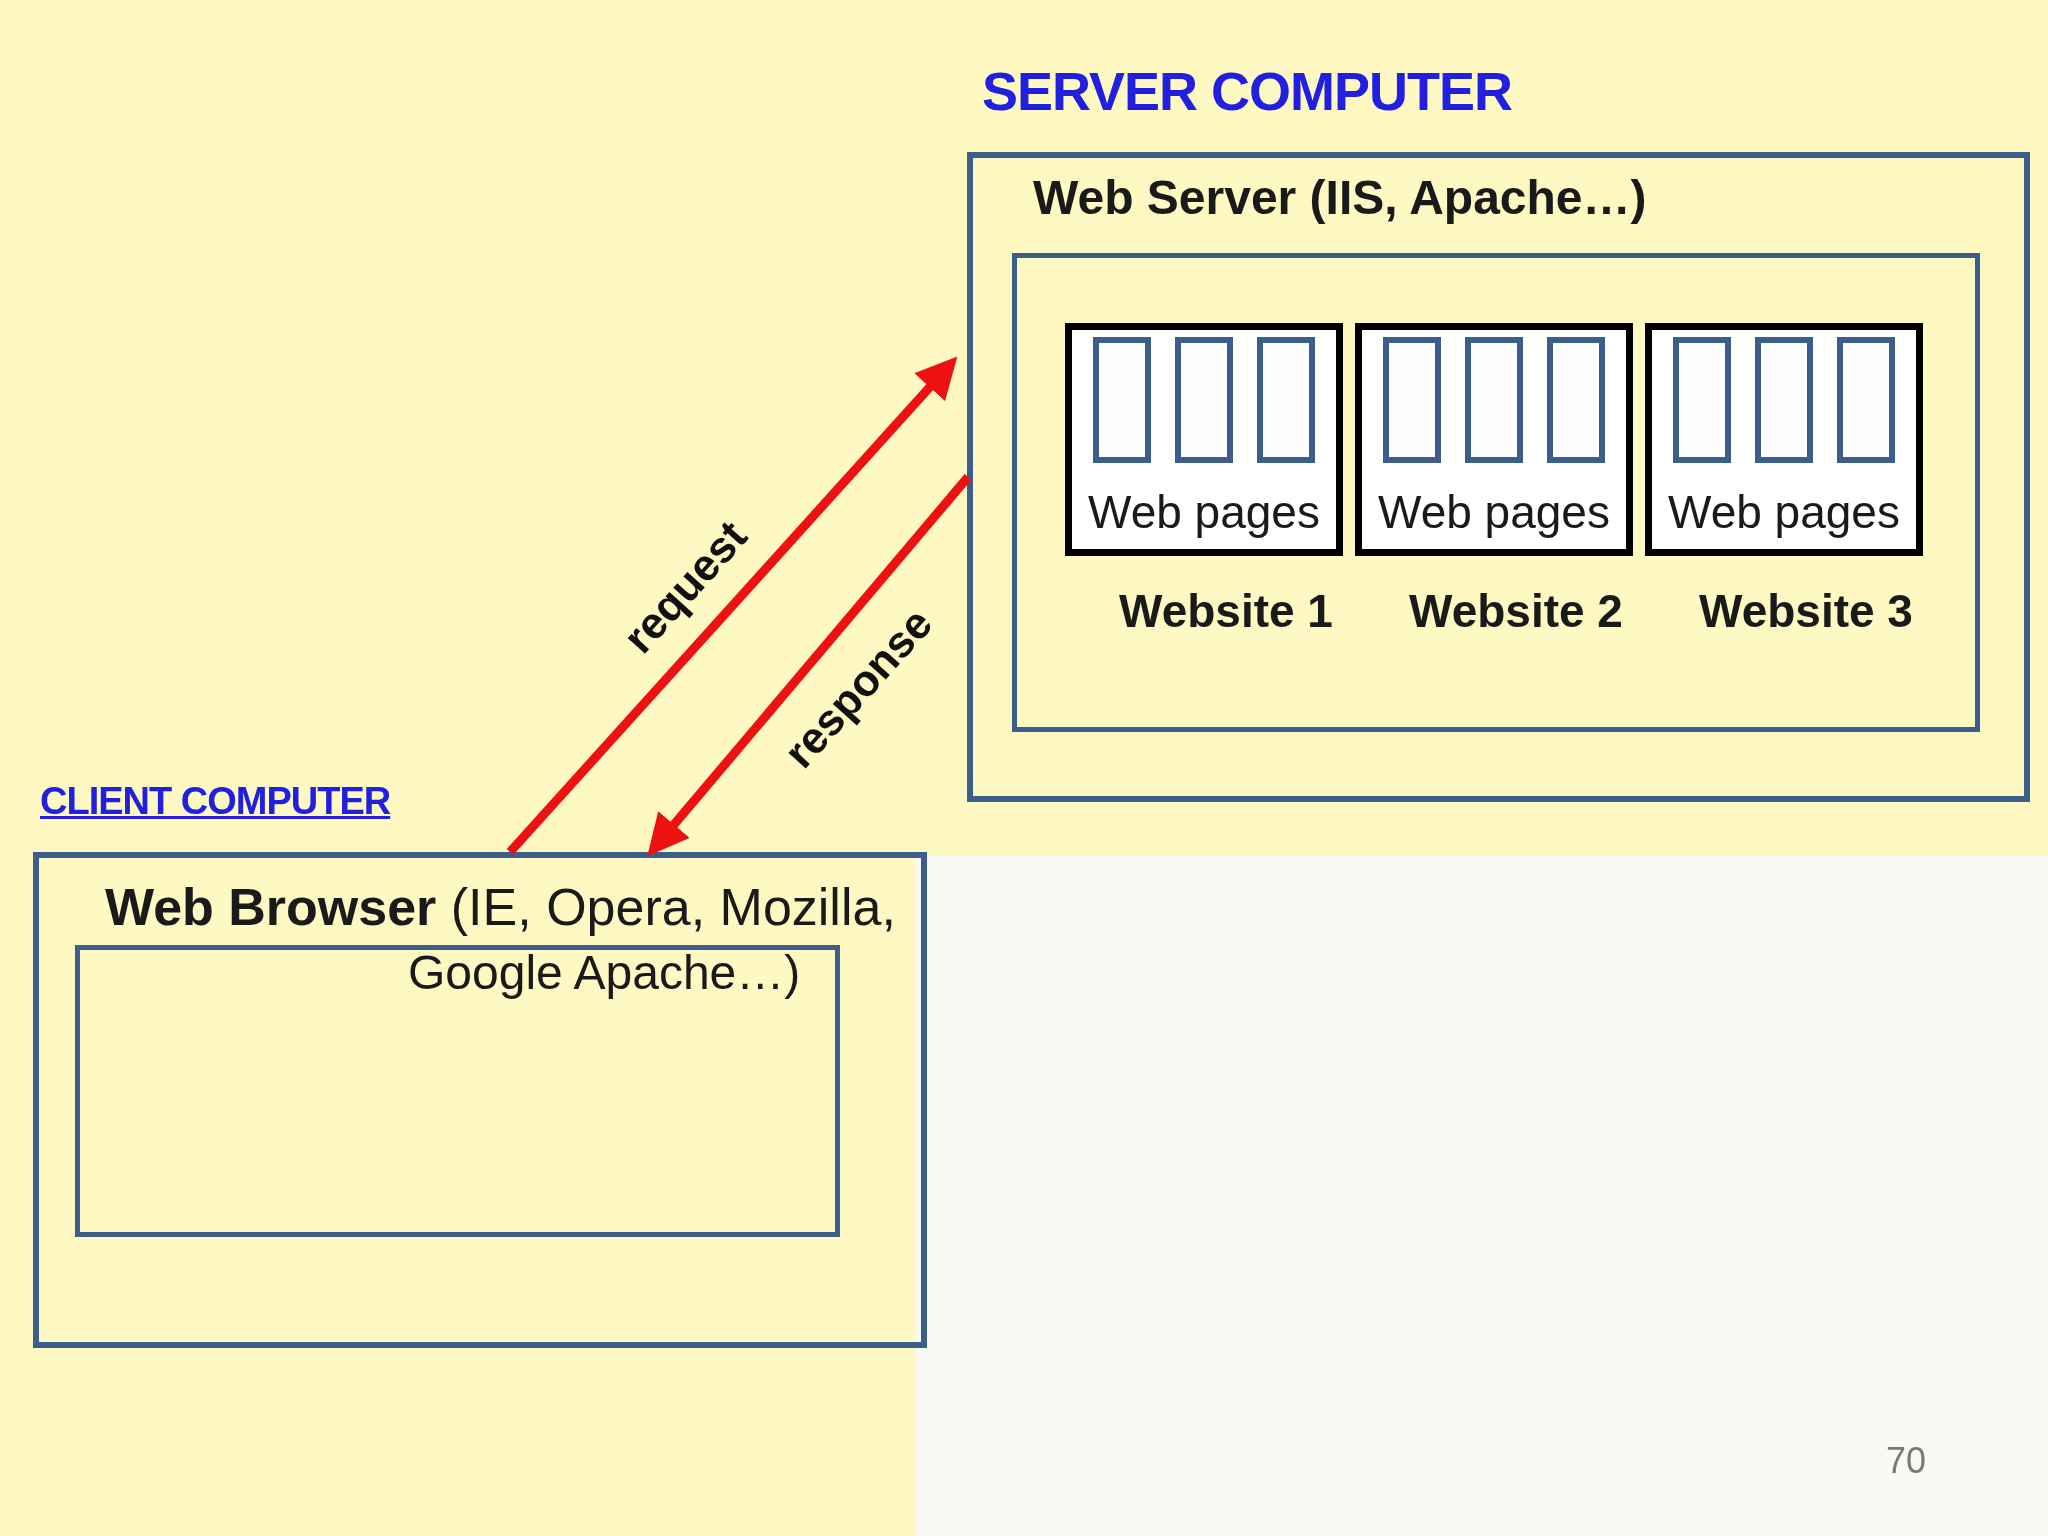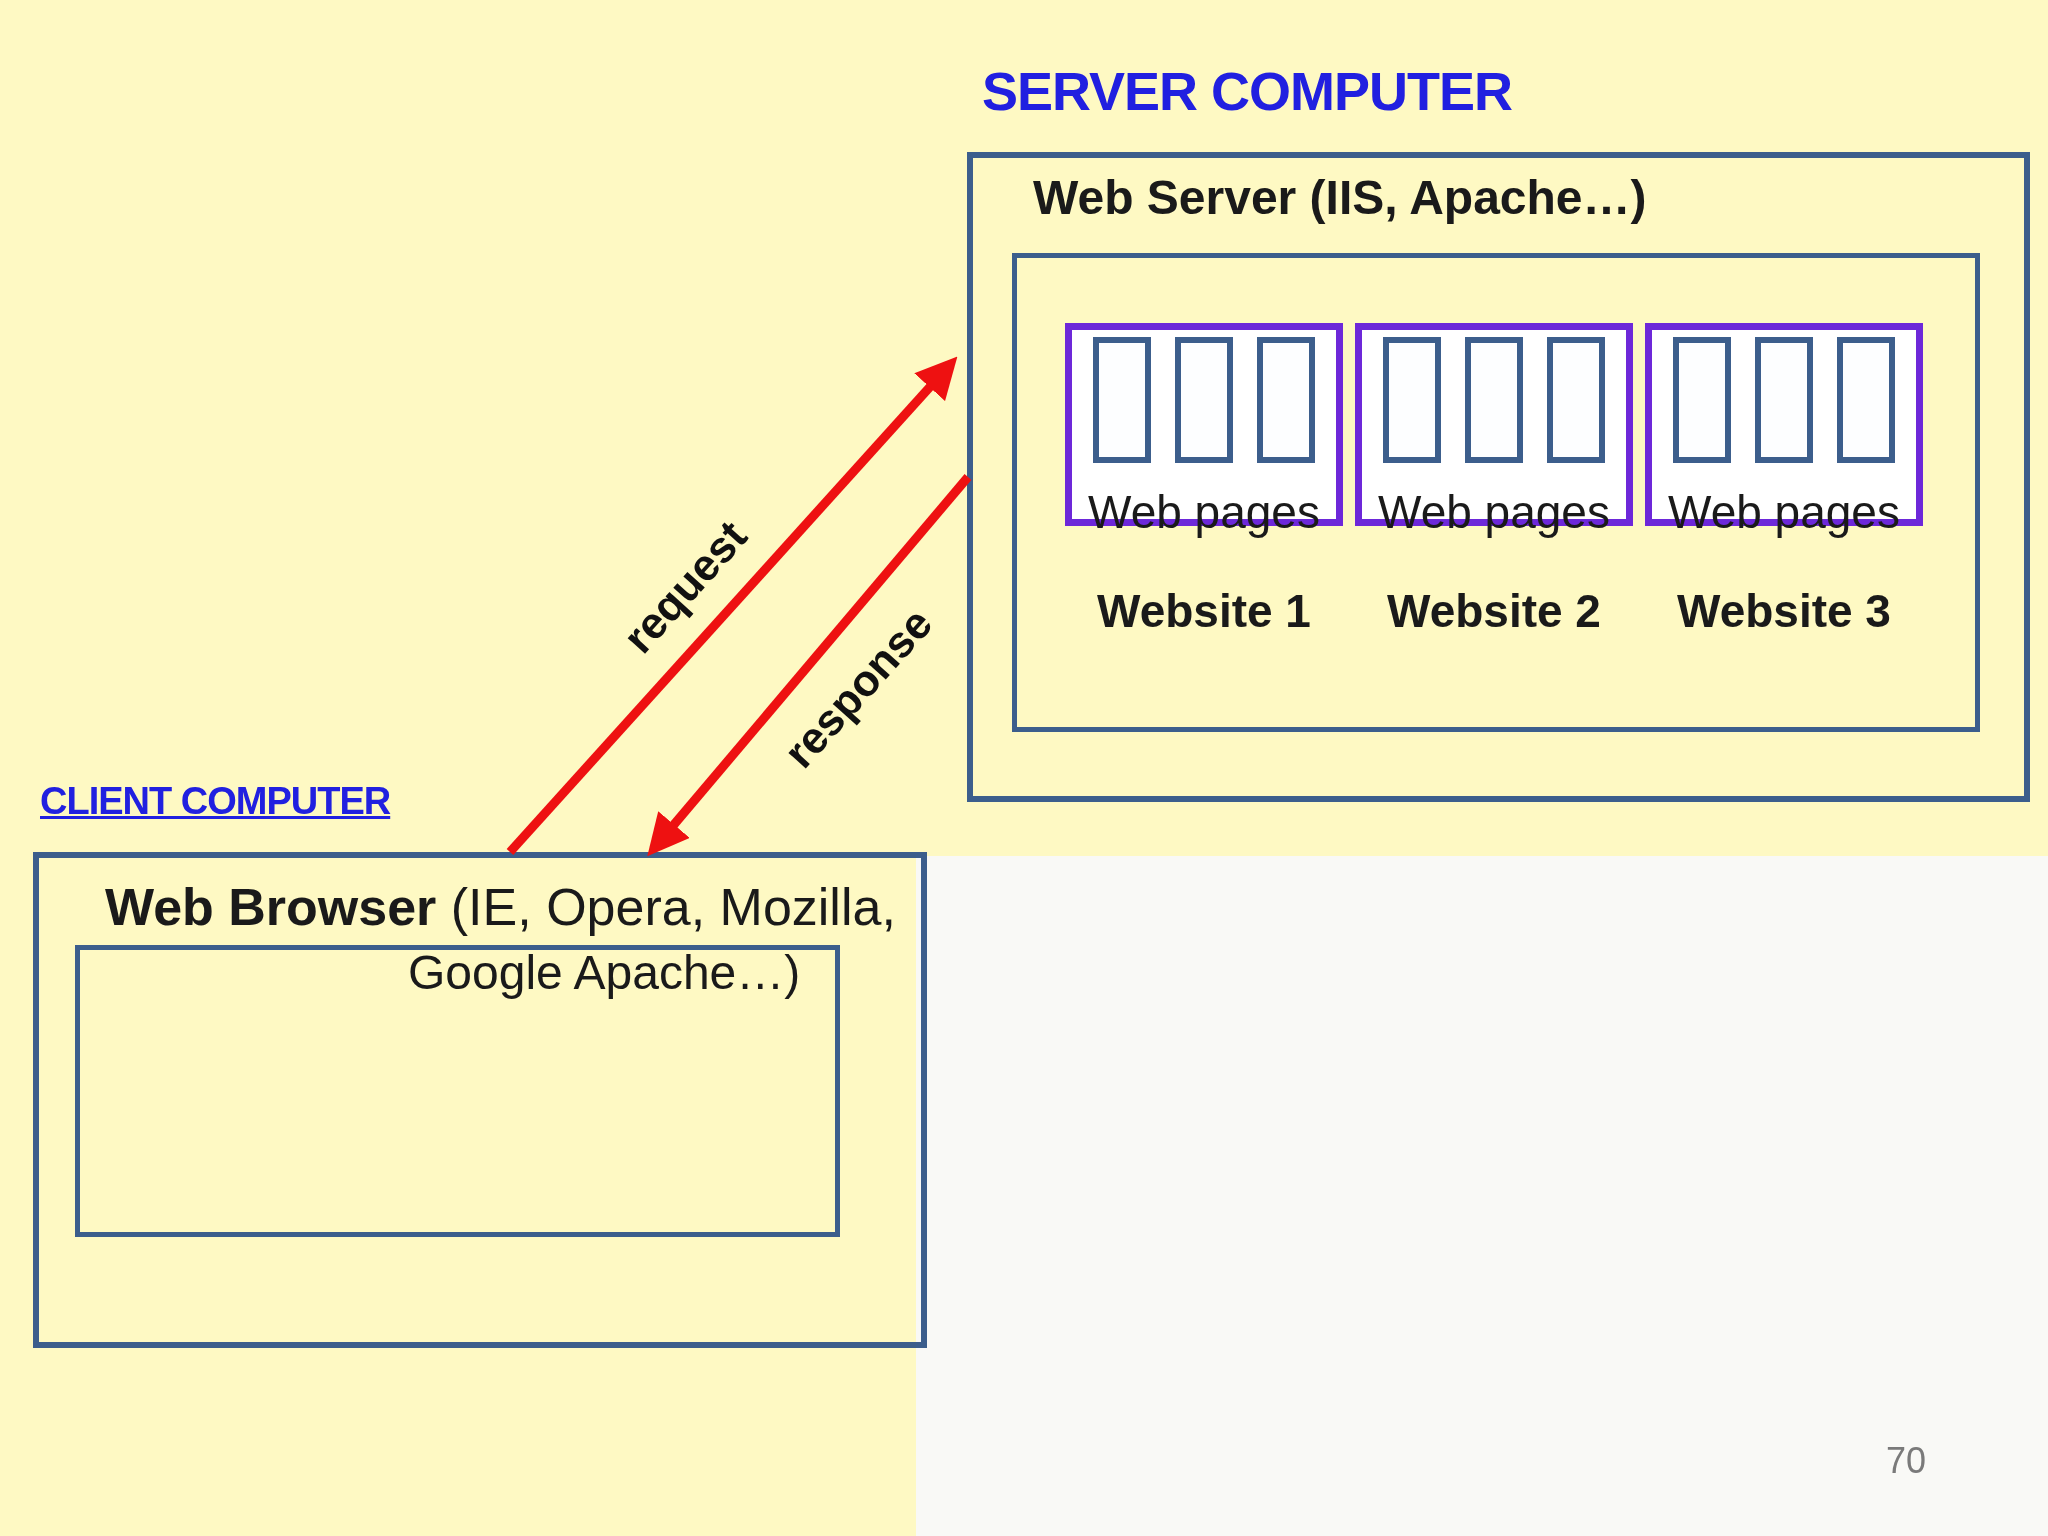--- a/index.html
+++ b/index.html
@@ -23,28 +23,28 @@
   .server-box   { left:967px; top:152px; width:1063px; height:650px; }
   .server-inner { left:1012px; top:253px; width:968px;  height:479px; border-width:5px; }
   .client-box   { left:33px;  top:852px; width:894px;  height:496px; }
   .client-inner { left:75px;  top:945px; width:765px;  height:292px; border-width:5px; }
 
   .server-title { left:1033px; top:170px; font-size:48px; font-weight:bold; white-space:nowrap; }
 
   
   .websites-row { left:1012px; top:323px; width:968px; display:flex; gap:12px; padding-left:53px; }
   .website-box {
-    width:278px; height:203px; border:7px solid #6d28d9;
+    width:278px; height:233px; border:7px solid #000000;
     display:flex; flex-direction:column; align-items:center; background:#fff;
   }
   .icons-row { display:flex; gap:24px; margin-top:7px; }
   .page-icon { width:58px; height:126px; border:6px solid #3c5e8c; background:#fdfeff; }
   .pages-label { margin-top:24px; font-size:46px; line-height:50px; white-space:nowrap; }
 
-  .website-names { left:1012px; top:584px; width:968px; display:flex; gap:12px; padding-left:53px; }
+  .website-names { left:1012px; top:584px; width:968px; display:flex; gap:12px; padding-left:75px; }
   .website-name { width:278px; text-align:center; font-size:46px; font-weight:bold; white-space:nowrap; }
 
   
   .browser-line1 { left:105px; top:880px; font-size:52px; line-height:54px; white-space:nowrap; }
   .browser-line1 .bold { font-weight:bold; }
   .browser-line2 { left:408px; top:946px; font-size:48px; line-height:54px; white-space:nowrap; }
 
   
   .arrows-layer { left:0; top:0; width:2048px; height:1536px; pointer-events:none; }
   .arrow-label {

